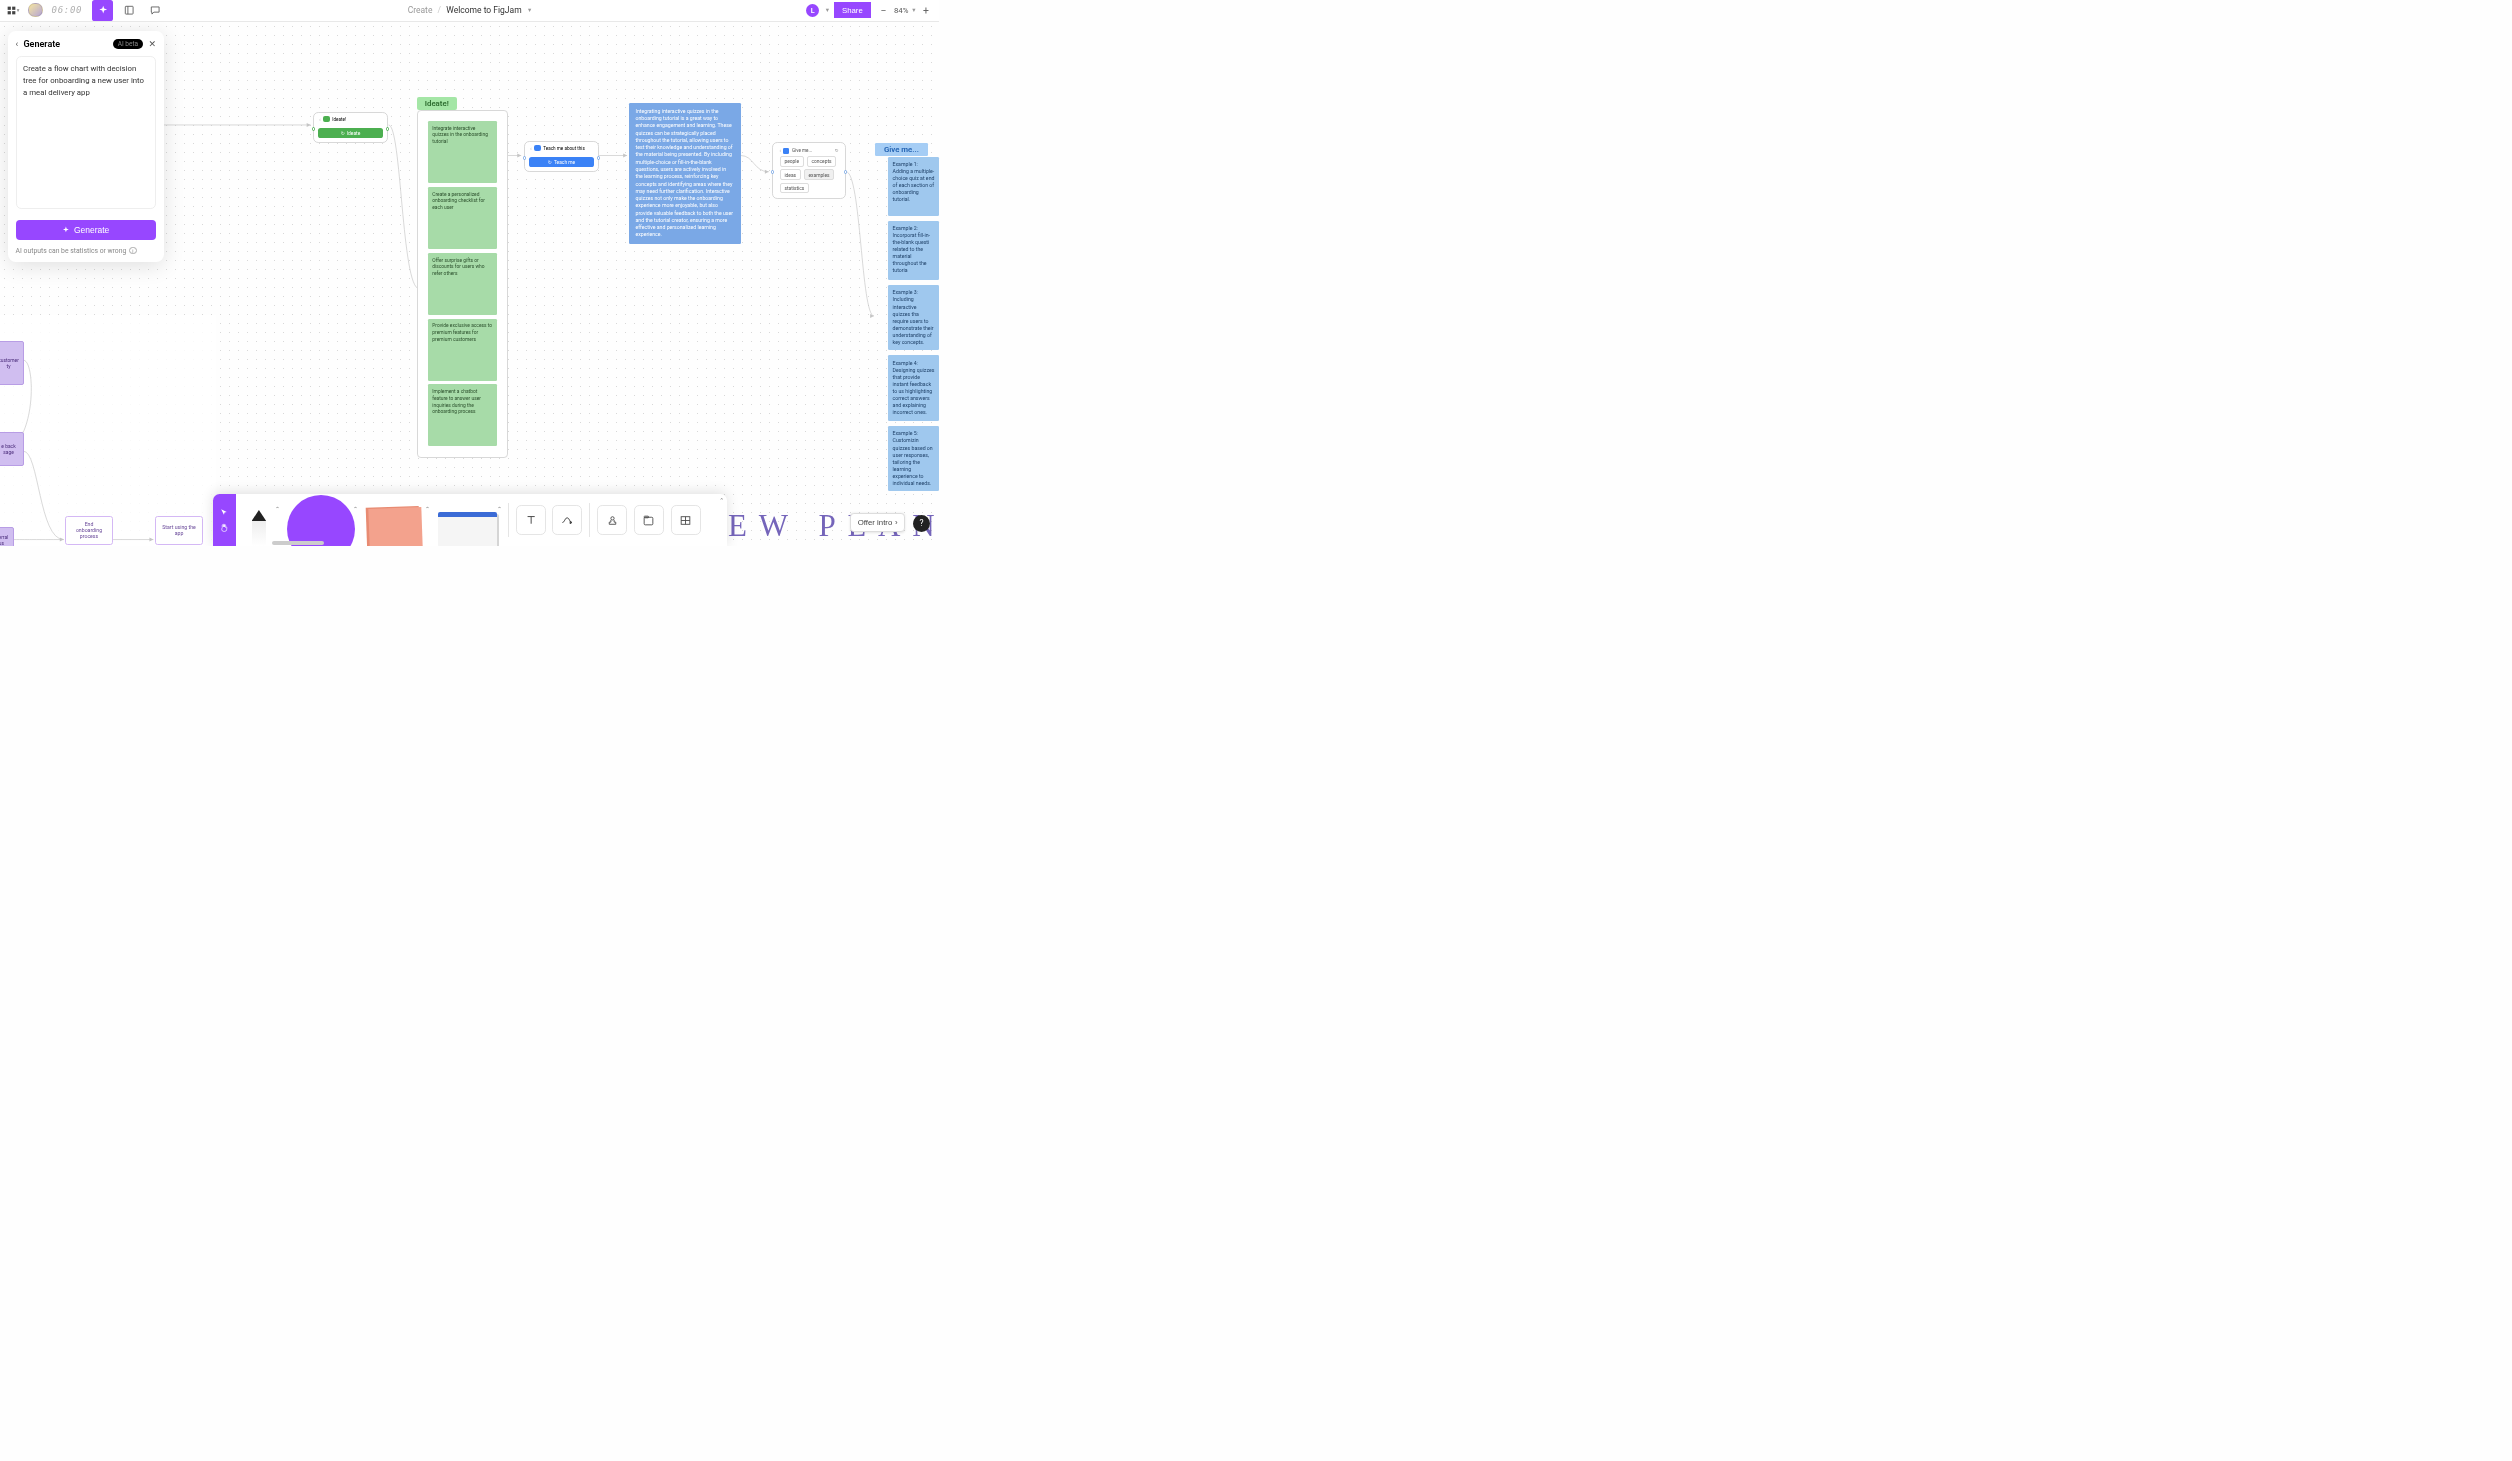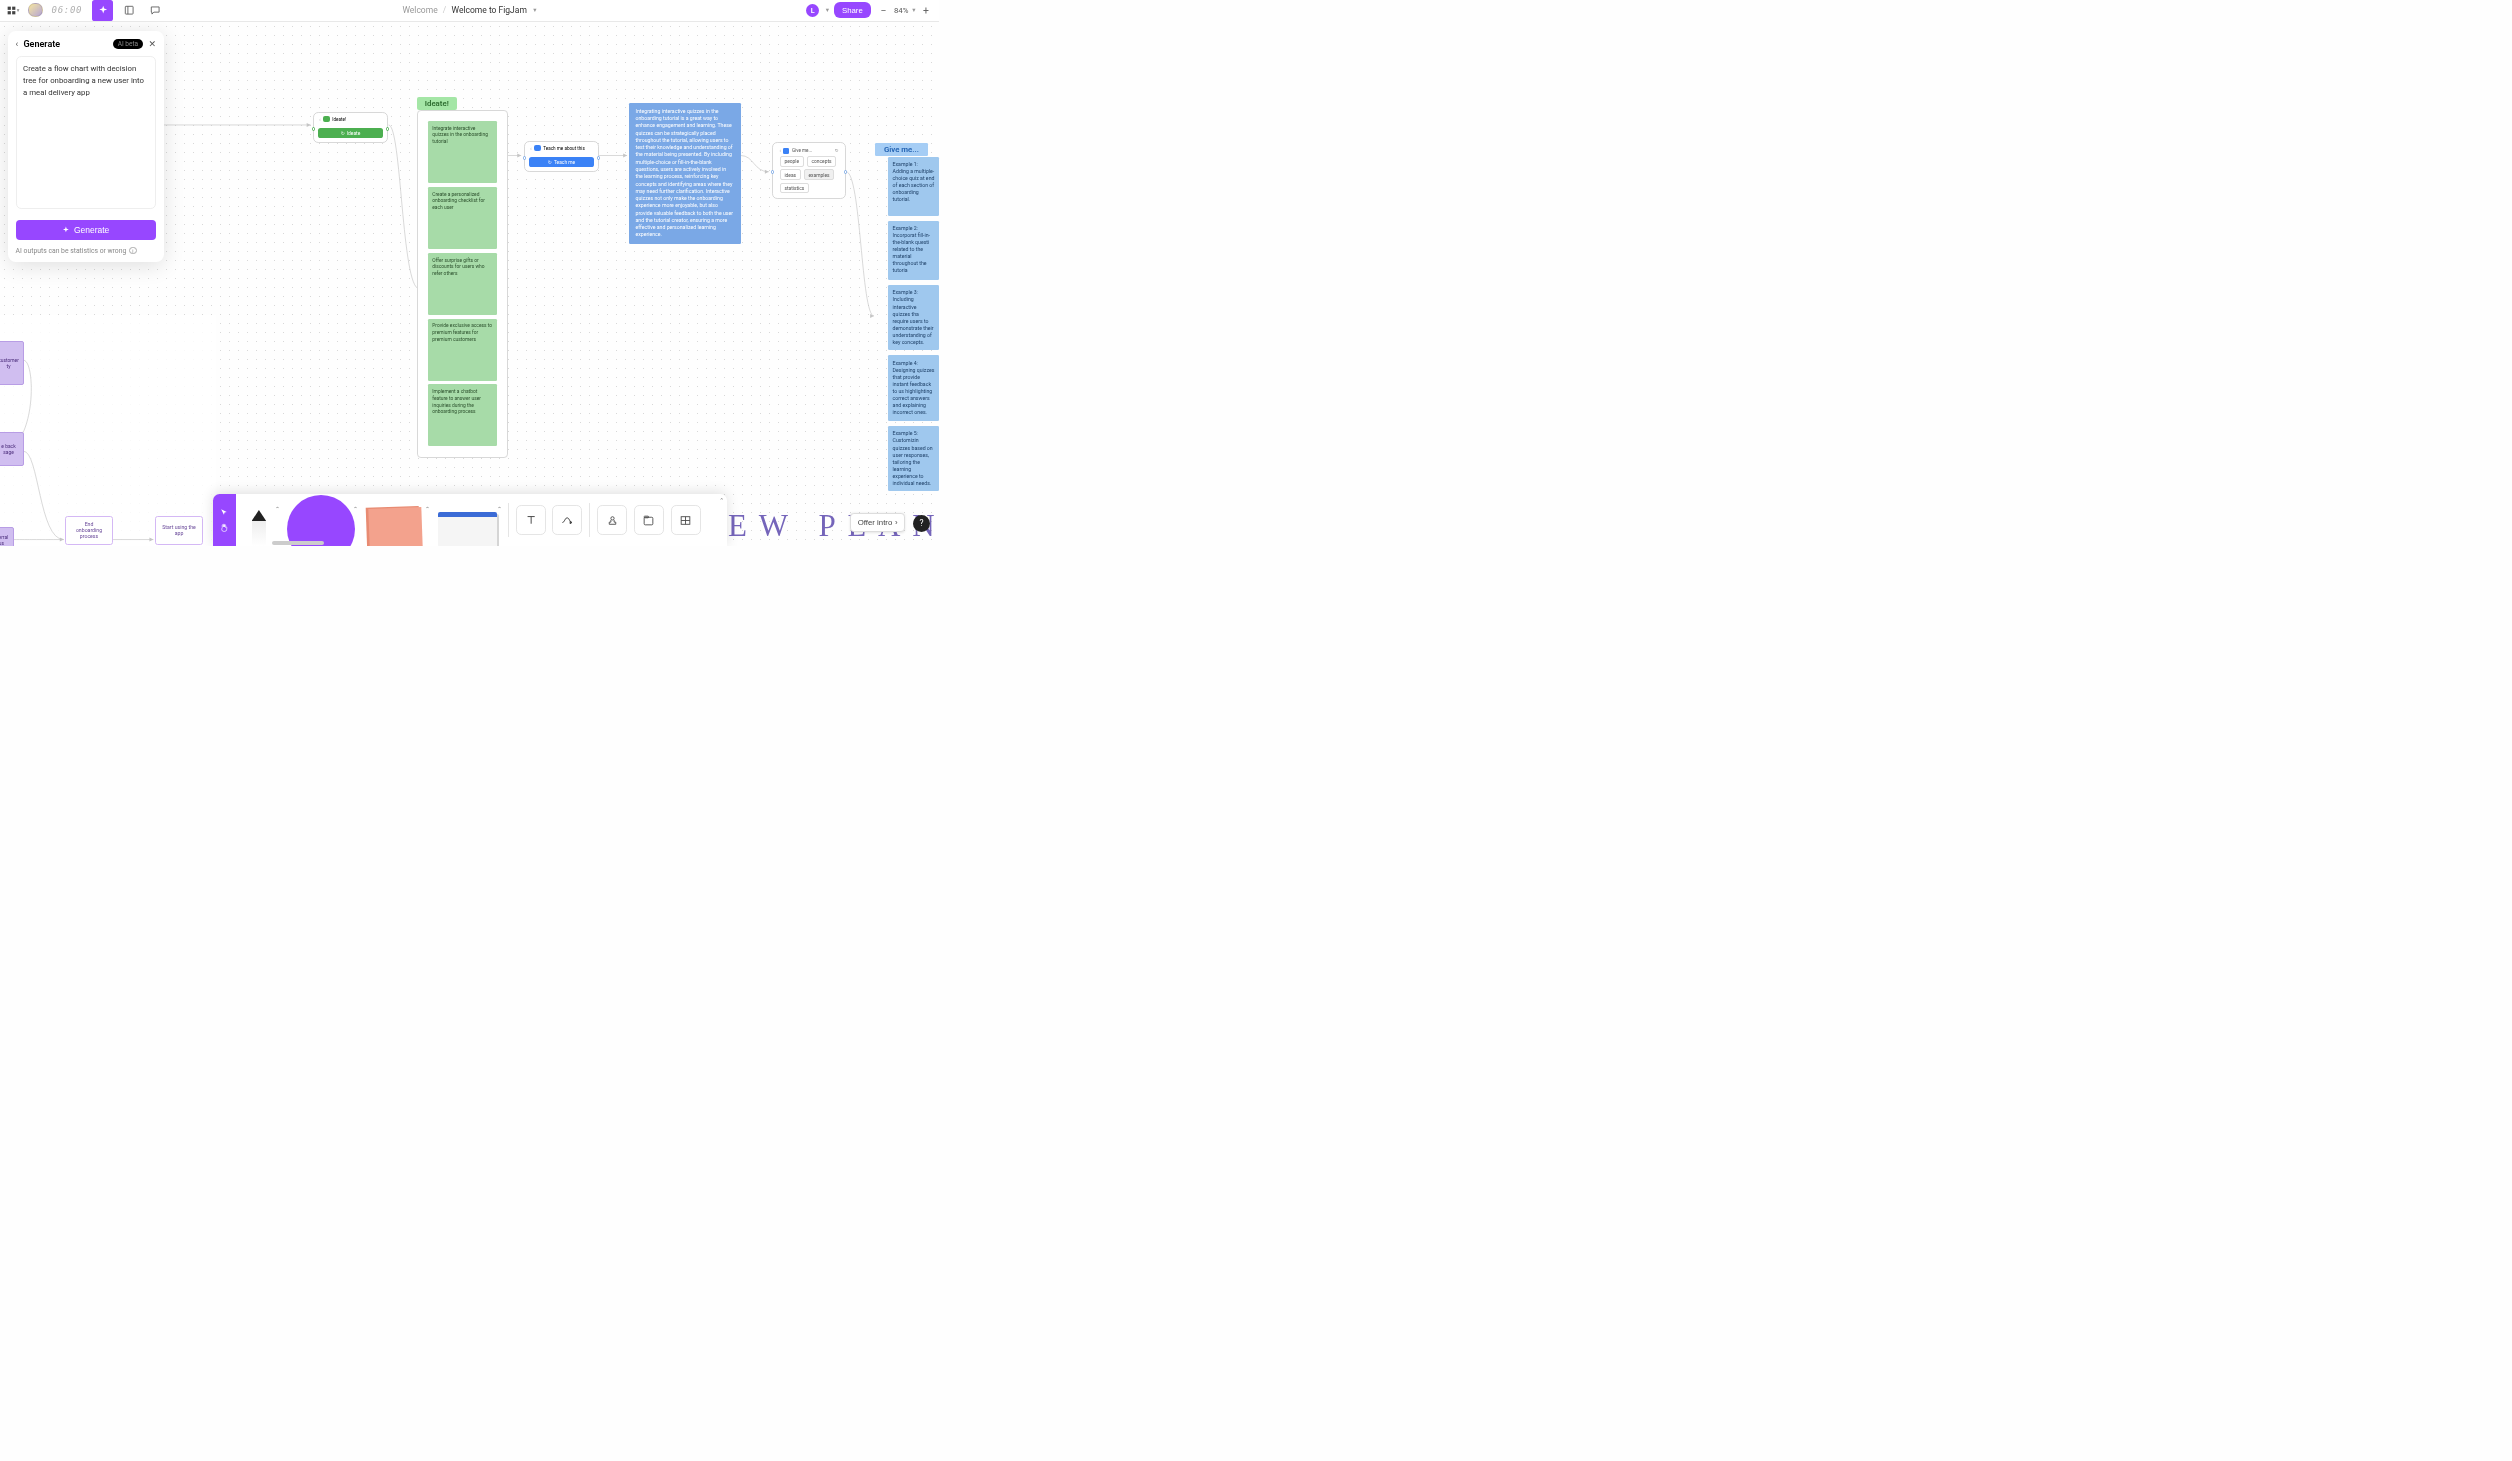--- a/index.html
+++ b/index.html
@@ -28,21 +28,21 @@
 .timer { color: #b0b0b0; font-family: monospace; font-size: 9px; letter-spacing: 0.7px; margin-left: 3.9px; font-style: italic; }
 .icon-btn { width: 21px; height: 21px; display: flex; align-items: center; justify-content: center; cursor: pointer; border-radius: 2.6px; }
 .icon-btn.active { background: #9747ff; color: #fff; }
 .topbar-center { position: absolute; left: 50%; transform: translateX(-50%); display: flex; align-items: center; gap: 5.2px; font-size: 8.5px; }
 .breadcrumb-drafts { color: #999; }
 .breadcrumb-sep { color: #ccc; }
 .breadcrumb-title { color: #333; }
 .chev-down { font-size: 6.5px; color: #999; margin-left: 1.3px; }
 .topbar-right { margin-left: auto; display: flex; align-items: center; gap: 5.2px; }
 .user-badge { width: 13px; height: 13px; border-radius: 50%; background: #9747ff; color: #fff; display: flex; align-items: center; justify-content: center; font-size: 7.2px; font-weight: 600; }
-.share-btn { background: #9747ff; color: #fff; border: none; border-radius: 6px; padding: 3.3px 7.8px; font-size: 7.8px; font-weight: 500; cursor: pointer; }
+.share-btn { background: #9747ff; color: #fff; border: none; border-radius: 0; padding: 3.3px 7.8px; font-size: 7.8px; font-weight: 500; cursor: pointer; }
 .zoom-group { display: flex; align-items: center; gap: 2.6px; font-size: 7.8px; color: #555; }
 .zoom-btn { width: 15.6px; height: 15.6px; display: flex; align-items: center; justify-content: center; cursor: pointer; font-size: 10.4px; color: #666; }
 
 
 .canvas {
   position: absolute;
   top: 21.5px; left: 0; right: 0; bottom: 0;
   background-image: radial-gradient(#d8d8d8 0.4px, transparent 0.4px);
   background-size: 9px 9px;
 }
@@ -174,21 +174,21 @@
           <line x1="6" y1="2" x2="6" y2="14"></line>
         </svg>
     </div>
     <div class="icon-btn">
       <svg width="10.4" height="10.4" viewBox="0 0 16 16" fill="none" stroke="#555" stroke-width="1.3">
           <path d="M2 3h12v8H6l-3 3v-3H2z"></path>
         </svg>
     </div>
   </div>
   <div class="topbar-center">
-    <span class="breadcrumb-drafts">Welcome</span>
+    <span class="breadcrumb-drafts">Create</span>
     <span class="breadcrumb-sep">/</span>
     <span class="breadcrumb-title">Welcome to FigJam</span>
     <span class="chev-down">▾</span>
   </div>
   <div class="topbar-right">
     <div class="user-badge">L</div>
     <span class="chev-down">▾</span>
     <button class="share-btn">Share</button>
     <div class="zoom-group">
       <div class="zoom-btn">−</div>

